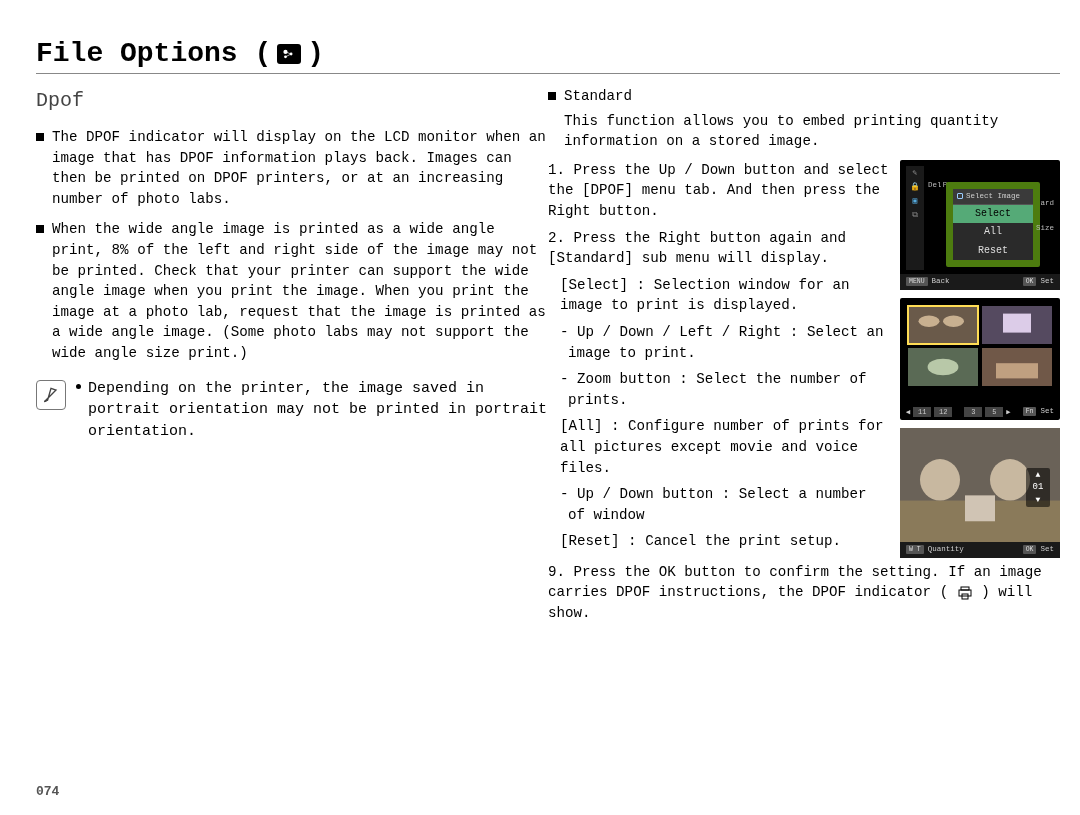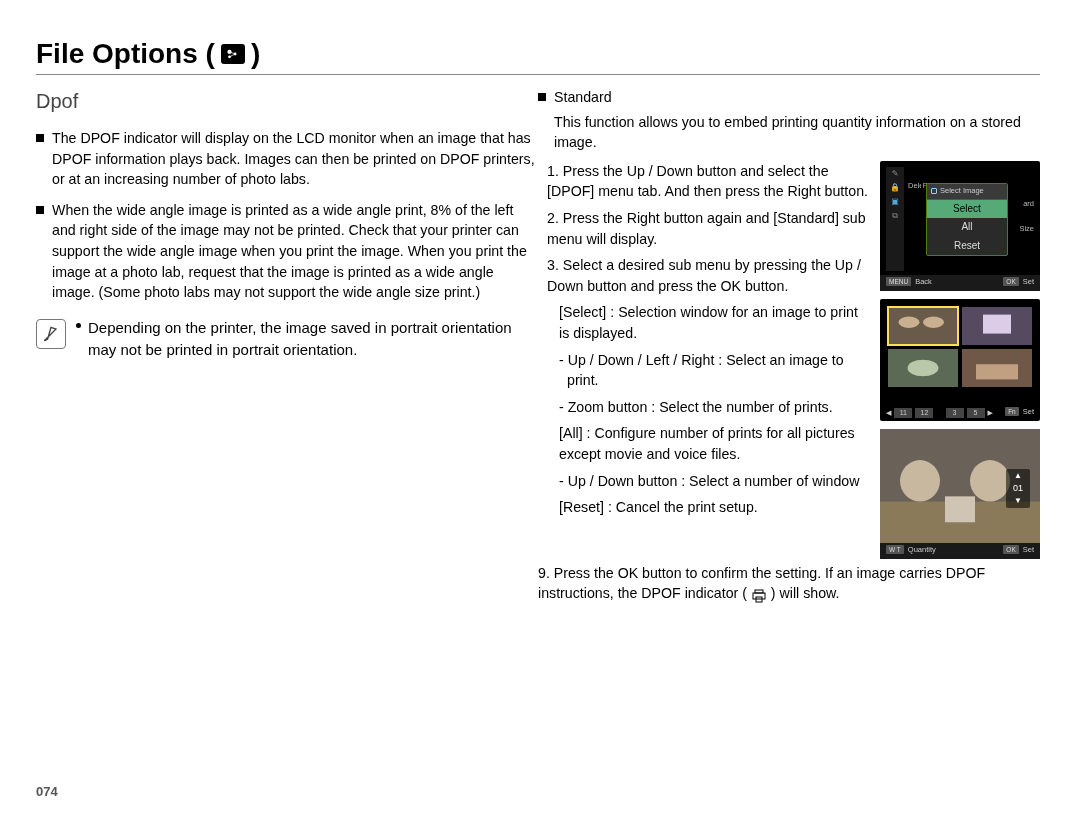--- a/index.html
+++ b/index.html
@@ -7,23 +7,24 @@
     padding: 0;
     font-family: Arial, Helvetica, sans-serif;
     background: #fff;
     color: #000;
     width: 1080px;
     height: 815px;
     box-sizing: border-box;
     position: relative;
   }
   .page {
-    padding: 18px 40px 0 36px;
+    padding: 18px 20px 0 36px;
     height: 100%;
     box-sizing: border-box;
+    font-family: Liberation Mono, monospace;
   }
   .title {
     font-size: 28px;
     font-weight: bold;
     margin: 20px 0 2px 0;
     display: flex;
     align-items: center;
     gap: 6px;
   }
   .title-icon {
@@ -93,21 +94,20 @@
     font-size: 15px;
   }
   .dot {
     width: 5px; height: 5px; background: #000; border-radius: 50%;
     margin-top: 6px; flex: 0 0 5px;
   }
   .right-flow {
     display: flex;
     gap: 10px;
     align-items: flex-start;
-    margin-left: 9px;
   }
   .right-text { flex: 1; }
   .screenshots {
     width: 160px;
     flex: 0 0 160px;
     display: flex;
     flex-direction: column;
     gap: 8px;
   }
   .shot {
@@ -127,21 +127,21 @@
   }
   .shot1 .side-row { height: 14px; display:flex; align-items:center; justify-content:center; color:#888;}
   .shot1 .side-row.active { color:#5ad; }
   .shot1 .leftcol {
     position:absolute; left:26px; top:18px; width:36px; display:flex; 
   }
   .shot1 .leftcol div { height:14px; font-size:7.5px; color:#bbb; padding-left:2px; line-height:14px; white-space:nowrap; overflow:hidden;}
   .shot1 .leftcol .hl { color:#fff; }
   .shot1 .popup {
     position:absolute; left:46px; top:22px; width:80px;
-    background:#2a2a2a; border:1px solid #4d7c0f; border-radius:2px;
+    background:#2a2a2a; border:7px solid #4d7c0f; border-radius:2px;
     overflow:hidden;
   }
   .shot1 .popup-title {
     background:#3a3a3a; font-size:7.5px; padding:2px 4px; border-bottom:1px solid #555;
     display:flex; align-items:center; gap:3px;
   }
   .shot1 .popup-title::before { content:''; width:4px;height:4px;border:1px solid #9cf;border-radius:1px;}
   .shot1 .popup-opt { font-size:10px; text-align:center; padding:2px 0; color:#ddd; }
   .shot1 .popup-opt.selected { background:#5a7; color:#000; }
   .shot1 .rightlabel {
@@ -250,21 +250,20 @@
       <div class="bulleted" style="margin-bottom:4px">
         <span class="sq"></span>
         <div class="blt-body">Standard</div>
       </div>
       <div style="padding-left:16px; margin-bottom:8px">This function allows you to embed printing quantity information on a stored image.</div>
 
       <div class="right-flow">
         <div class="right-text">
           <div class="step">1. Press the Up / Down button and select the [DPOF] menu tab. And then press the Right button.</div>
           <div class="step">2. Press the Right button again and [Standard] sub menu will display.</div>
-          <div class="step">3. Select a desired sub menu by pressing the Up / Down button and press the OK button.</div>
           <div class="step sub">[Select] : Selection window for an image to print is displayed.</div>
           <div class="step hang">- Up / Down / Left / Right : Select an image to print.</div>
           <div class="step hang">- Zoom button : Select the number of prints.</div>
           <div class="step sub">[All] : Configure number of prints for all pictures except movie and voice files.</div>
           <div class="step hang">- Up / Down button : Select a number of window</div>
           <div class="step sub">[Reset] : Cancel the print setup.</div>
         </div>
 
         <div class="screenshots">
 

